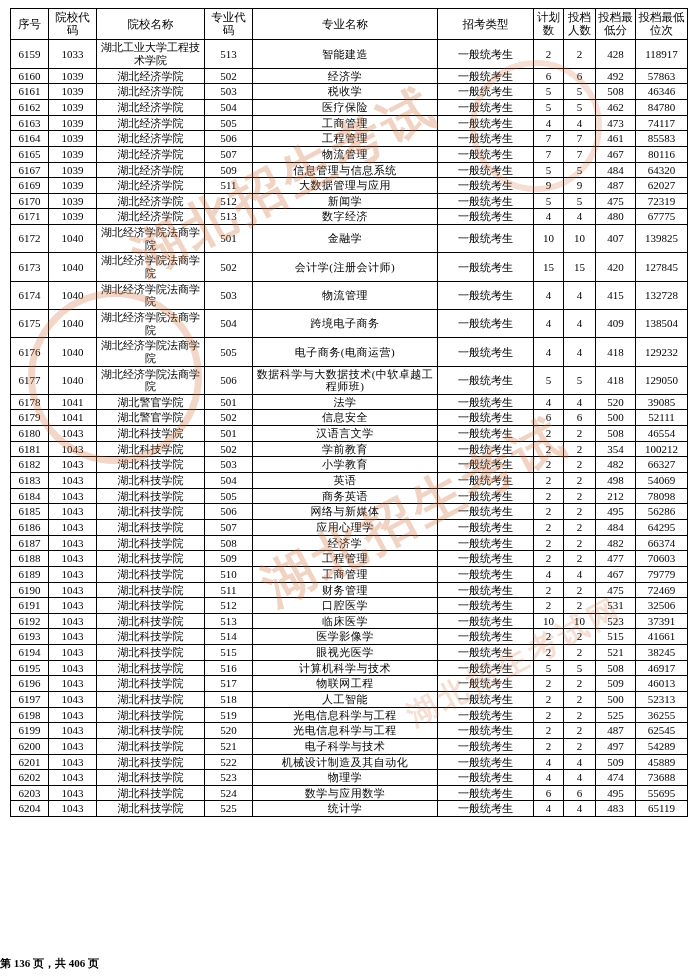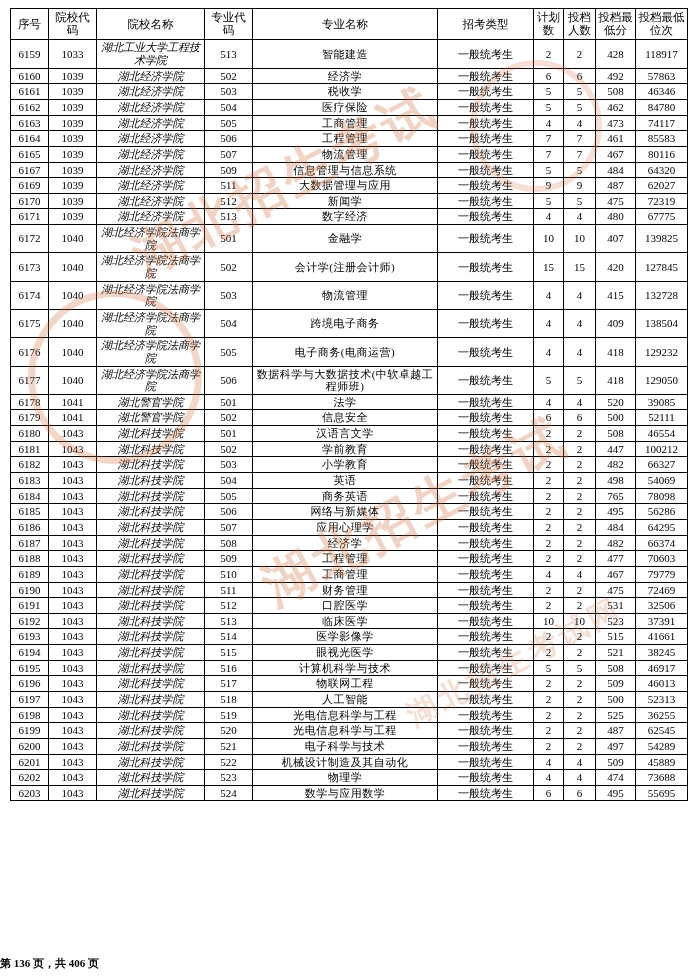--- a/index.html
+++ b/index.html
@@ -47,21 +47,21 @@
   col.c-uni   { width: 108px; }
   col.c-mcode { width: 48px; }
   col.c-major { width: 185px; }
   col.c-type  { width: 96px; }
   col.c-plan  { width: 30px; }
   col.c-num   { width: 32px; }
   col.c-min   { width: 40px; }
   col.c-rank  { width: 52px; }
 
   td.major { letter-spacing: 0.5px; }
-  td.uni { line-height: 1.2; font-style: italic; }
+  td.uni { line-height: 1.2; }
   .footer {
     position: absolute;
     left: 0;
     right: 0;
     bottom: 6px;
     text-align: left;
     font-size: 11px;
     font-family: "Liberation Serif", serif;
   }
   .footer .pg { font-weight: bold; }
@@ -388,21 +388,21 @@
           </tr>
           <tr>
             <td>6181</td>
             <td>1043</td>
             <td class="uni">湖北科技学院</td>
             <td>502</td>
             <td class="major">学前教育</td>
             <td>一般统考生</td>
             <td>2</td>
             <td>2</td>
-            <td>447</td>
+            <td>354</td>
             <td>100212</td>
           </tr>
           <tr>
             <td>6182</td>
             <td>1043</td>
             <td class="uni">湖北科技学院</td>
             <td>503</td>
             <td class="major">小学教育</td>
             <td>一般统考生</td>
             <td>2</td>
@@ -424,21 +424,21 @@
           </tr>
           <tr>
             <td>6184</td>
             <td>1043</td>
             <td class="uni">湖北科技学院</td>
             <td>505</td>
             <td class="major">商务英语</td>
             <td>一般统考生</td>
             <td>2</td>
             <td>2</td>
-            <td>765</td>
+            <td>212</td>
             <td>78098</td>
           </tr>
           <tr>
             <td>6185</td>
             <td>1043</td>
             <td class="uni">湖北科技学院</td>
             <td>506</td>
             <td class="major">网络与新媒体</td>
             <td>一般统考生</td>
             <td>2</td>
@@ -655,20 +655,32 @@
             <td>1043</td>
             <td class="uni">湖北科技学院</td>
             <td>524</td>
             <td class="major">数学与应用数学</td>
             <td>一般统考生</td>
             <td>6</td>
             <td>6</td>
             <td>495</td>
             <td>55695</td>
           </tr>
+          <tr>
+            <td>6204</td>
+            <td>1043</td>
+            <td class="uni">湖北科技学院</td>
+            <td>525</td>
+            <td class="major">统计学</td>
+            <td>一般统考生</td>
+            <td>4</td>
+            <td>4</td>
+            <td>483</td>
+            <td>65119</td>
+          </tr>
         </tbody>
     </table>
   </div>
 
   <div class="footer">
     <span class="pg">第 136 页，共 406 页</span>
   </div>
 
 </div>
 

